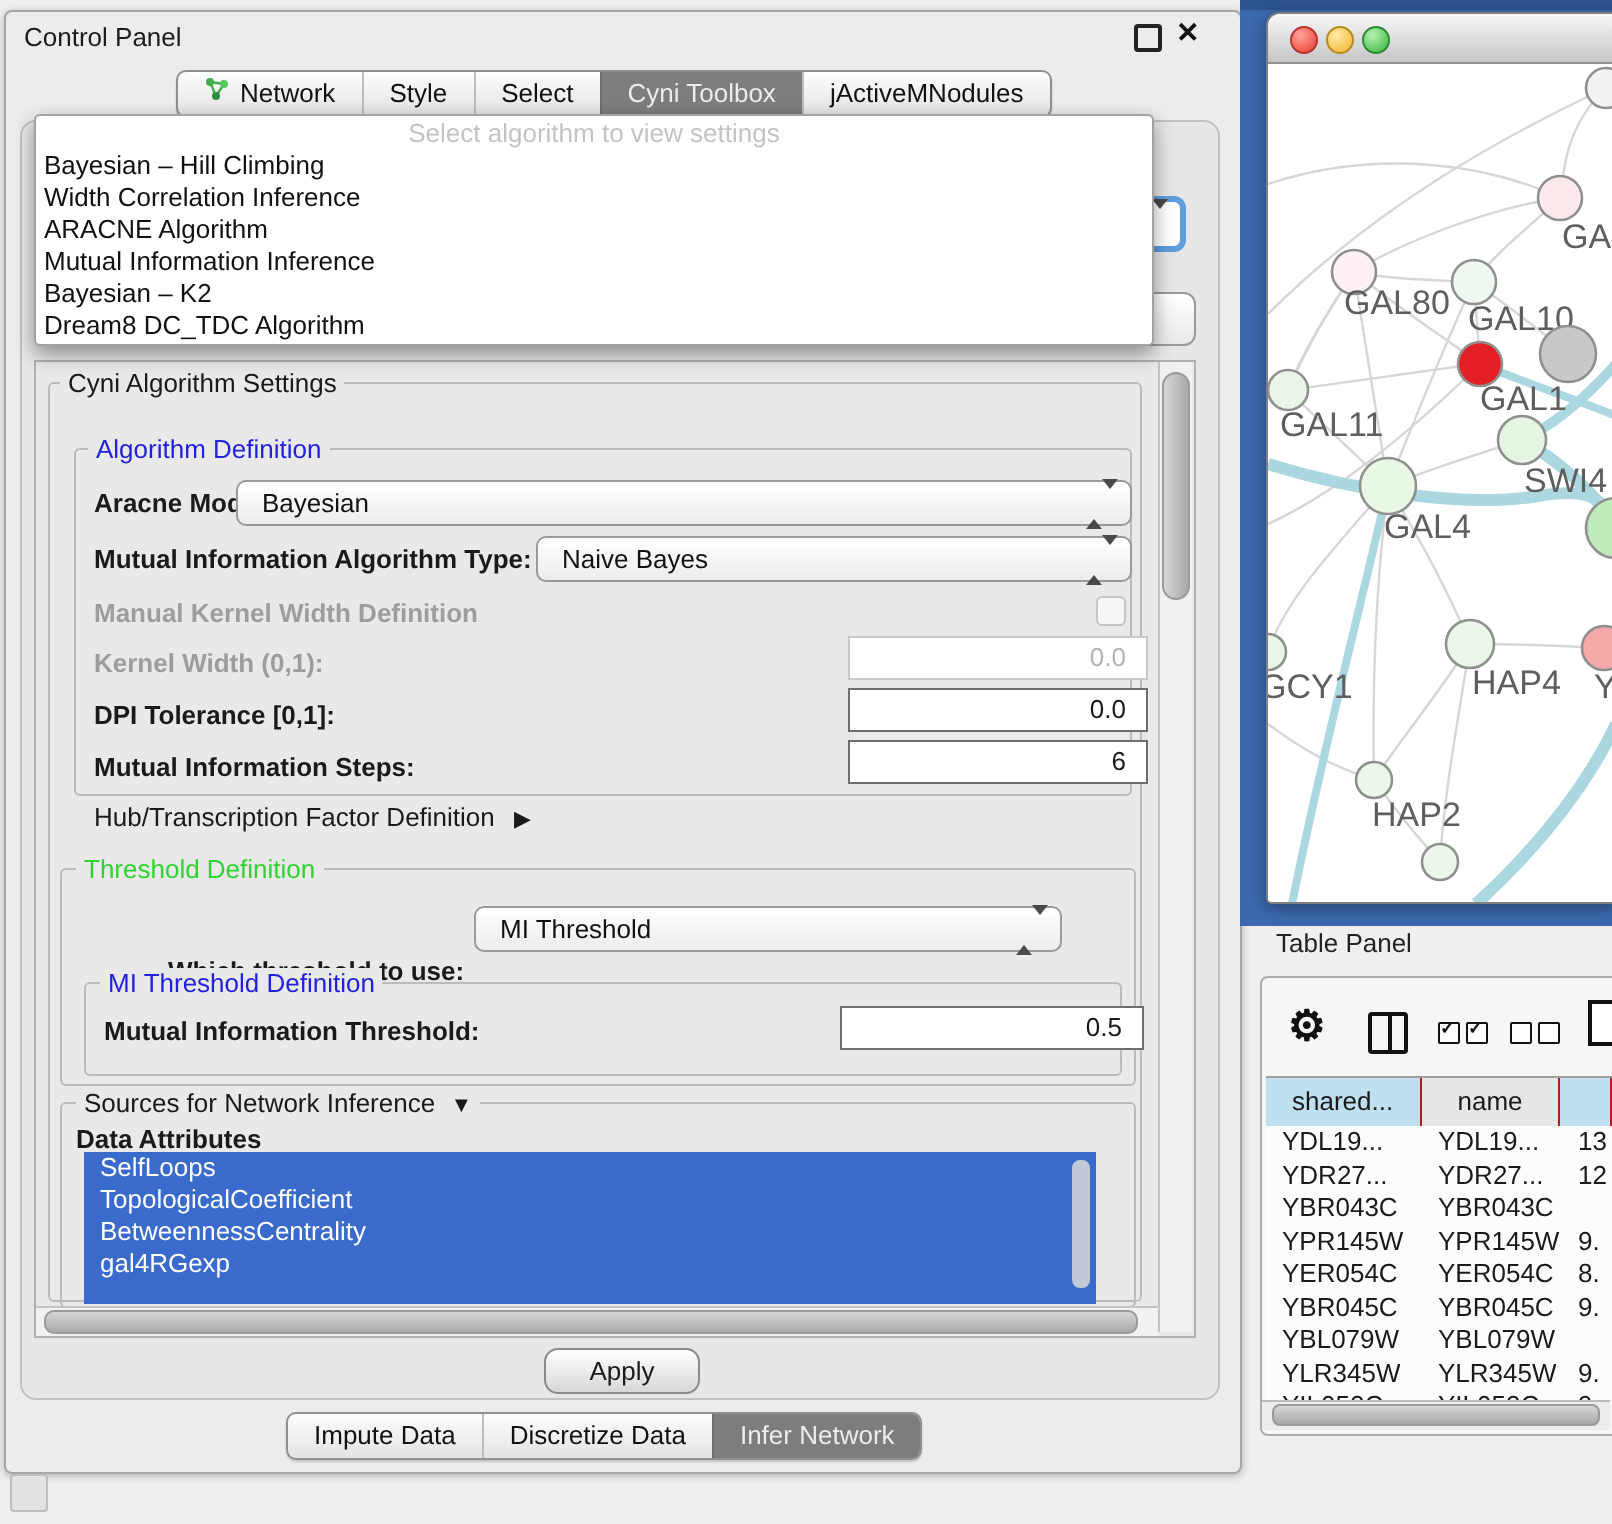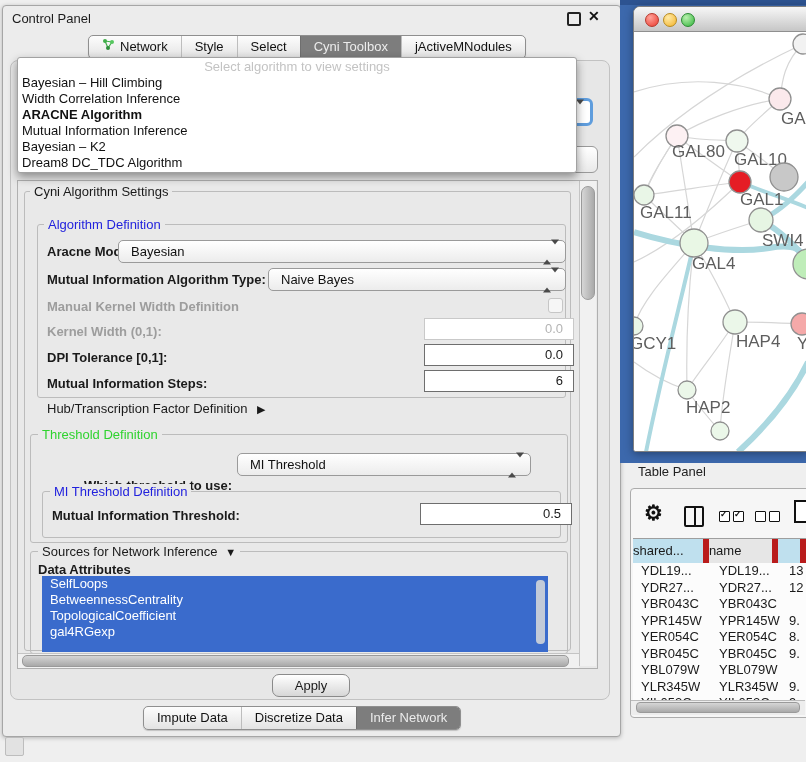--- a/index.html
+++ b/index.html
@@ -21,21 +21,21 @@
   .seg.sel{background:#7d7d7d;color:#ececec;border-left-color:#6f6f6f}
 
   .content-panel{position:absolute;left:10px;top:60px;width:598px;height:638px;background:#e7e7e7;
                  border:1px solid #c2c2c2;border-radius:8px}
 
   
   .dropdown{position:absolute;left:17px;top:57px;width:558px;height:114px;background:#fff;border:1px solid #a2a2a2;
             border-radius:3px;box-shadow:0 4px 10px rgba(0,0,0,.4);z-index:30;overflow:hidden}
   .dd-placeholder{height:17px;line-height:17px;text-align:center;color:#c3c3c3}
   .dd-item{height:16px;line-height:16px;padding-left:4px;color:#111}
-  .dd-item.bold{font-weight:bold}
+  .dd-item.bold{font-weight:normal}
 
   .ghost-combo{position:absolute;left:34px;top:146px;width:548px;height:25px;border:1px solid #9a9a9a;border-radius:6px;
                background:linear-gradient(#ffffff,#e9e9e9);line-height:25px;padding-left:14px;color:#b2b2b2;z-index:5}
   .focus-combo{position:absolute;left:571px;top:98px;width:16px;height:22px;border:3px solid #5f9ddd;border-radius:6px;
                background:#fff;z-index:4}
 
   
   .scrollpane{position:absolute;left:17px;top:180px;width:579px;height:487px;background:#e9e9e9;border:1px solid #b0b0b0}
   .vsb{position:absolute;left:579px;top:181px;width:16px;height:485px;background:#f1f1f1;border-left:1px solid #c4c4c4;z-index:8}
   .vsb-thumb{position:absolute;left:581px;top:186px;width:12px;height:112px;border:1px solid #9a9a9a;border-radius:7px;
@@ -87,21 +87,21 @@
           border-radius:4px 0 0 4px}
   .gear{position:absolute;left:644px;top:501px;font-size:21px;color:#111;font-weight:bold}
   .colsicon{position:absolute;left:684px;top:506px;width:16px;height:17px;border:2px solid #111;border-radius:2px}
   .colsicon div{position:absolute;left:50%;top:0;width:2px;height:100%;background:#111}
   .chkpair{position:absolute;display:flex;gap:3px}
   .chkpair .bx{width:9px;height:9px;border:1.5px solid #111;border-radius:1px;position:relative;background:#fff}
   .chkpair .bx.c:after{content:"✓";position:absolute;left:0px;top:-3px;font-size:9px;font-weight:bold;color:#111}
   .docicon{position:absolute;left:794px;top:500px;width:12px;height:19px;border:2px solid #111;background:#fff}
 
   .th-row{position:absolute;left:633px;top:538px;width:173px;height:24px;display:flex;border-top:1px solid #9e9e9e;border-bottom:1px solid #9e9e9e}
-  .th{border-right:6px solid #b91c1c;line-height:23px;overflow:hidden;white-space:nowrap}
+  .th{border-right:1px solid #b91c1c;line-height:23px;text-align:center;overflow:hidden;white-space:nowrap}
   .tbl-rows{position:absolute;left:633px;top:563px;width:173px;height:137px;overflow:hidden;background:#fcfcfc}
   .trow{position:relative;height:16.5px;line-height:16.5px;white-space:nowrap}
   .trow span{position:absolute;overflow:hidden}
   .tp-hsb{position:absolute;left:631px;top:700px;width:174px;height:14px;background:#ededed;border-top:1px solid #bbb}
   .tp-hsb-thumb{position:absolute;left:636px;top:702px;width:162px;height:9px;border:1px solid #9a9a9a;border-radius:4px;
                 background:linear-gradient(#d6d6d6,#a9a9a9)}
   svg text{font-family:"Liberation Sans",sans-serif}
 </style>
 </head>
 <body>
@@ -225,22 +225,22 @@
   </div>
 
   <div class="grp" style="left:30px;top:551px;width:536px;height:101px"></div>
   <div class="leg" style="left:38px;top:544px">
     <span>Sources for Network Inference</span>
     <span style="font-size:11px;margin-left:4px">▼</span>
   </div>
   <div class="lb" style="left:38px;top:562px">Data Attributes</div>
   <div id="attr-list" class="attr-list">
       <div class="attr-item">SelfLoops</div>
+      <div class="attr-item">TopologicalCoefficient</div>
       <div class="attr-item">BetweennessCentrality</div>
-      <div class="attr-item">TopologicalCoefficient</div>
       <div class="attr-item">gal4RGexp</div>
     </div>
   <div class="attr-sb"></div>
 
   <div class="apply-btn">
     <span>Apply</span>
   </div>
 
   <div id="bottom-tabs" class="seggroup" style="left:143px;top:706px">
       <div class="seg">

